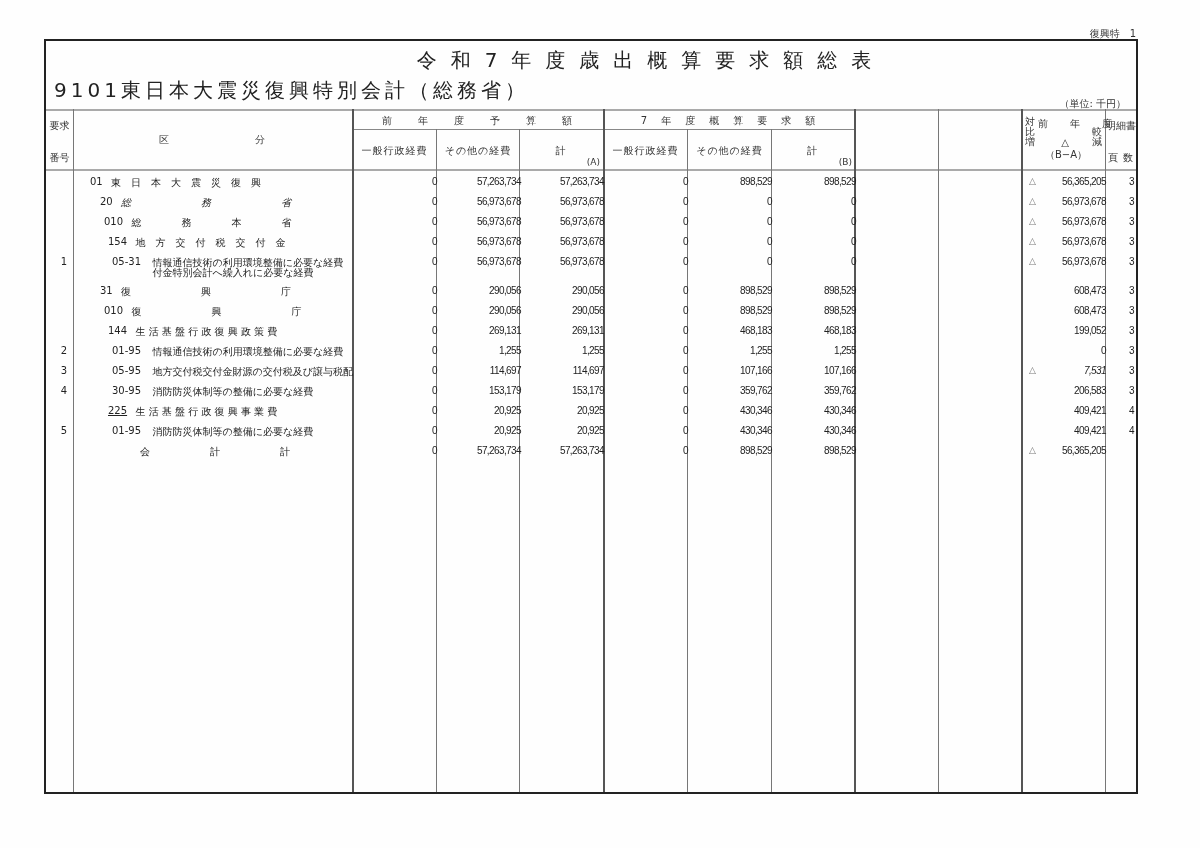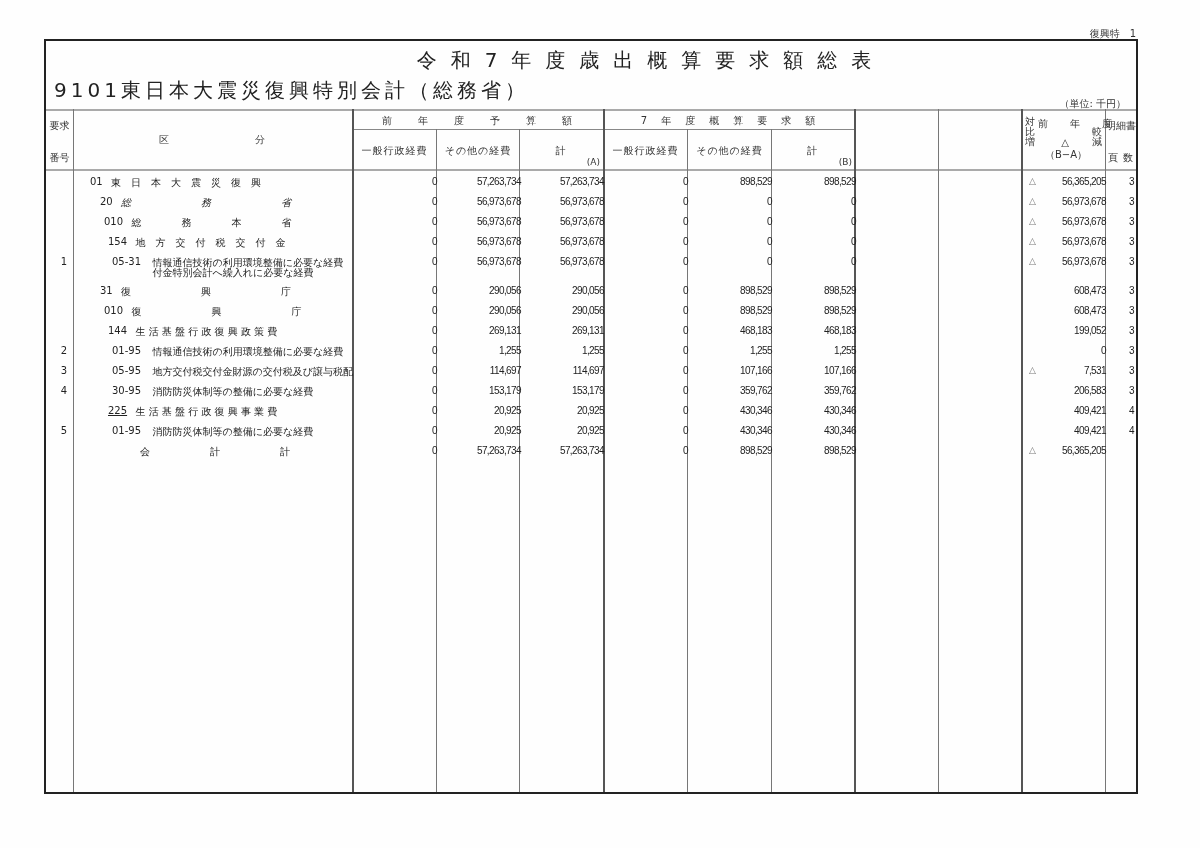--- a/index.html
+++ b/index.html
@@ -199,21 +199,21 @@
         <div class="cell req" style="">3</div>
         <div class="cell label" style="left:62px;">05-95</div>
         <div class="cell label" style="left:102.5px;">地方交付税交付金財源の交付税及び譲与税配</div>
         <div class="cell num" style="left:307px;width:80px;">0</div>
         <div class="cell num" style="left:391px;width:80px;">114,697</div>
         <div class="cell num" style="left:474px;width:80px;">114,697</div>
         <div class="cell num" style="left:558px;width:80px;">0</div>
         <div class="cell num" style="left:642px;width:80px;">107,166</div>
         <div class="cell num" style="left:726px;width:80px;">107,166</div>
         <span class="tri" style="left: 979px;">△</span>
-        <div class="cell num" style="left:976px;width:80px;">7,531</div>
+        <div class="cell num" style="left:976px;width:80px;font-style:italic;">7,531</div>
         <div class="cell num" style="left:1060px;width:24px;">3</div>
       </div>
       <div class="row" style="top: 344px;">
         <div class="cell req" style="">4</div>
         <div class="cell label" style="left:62px;text-align:right;">30-95</div>
         <div class="cell label" style="left:102.5px;">消防防災体制等の整備に必要な経費</div>
         <div class="cell num" style="left:307px;width:80px;">0</div>
         <div class="cell num" style="left:391px;width:80px;">153,179</div>
         <div class="cell num" style="left:474px;width:80px;">153,179</div>
         <div class="cell num" style="left:558px;width:80px;">0</div>

